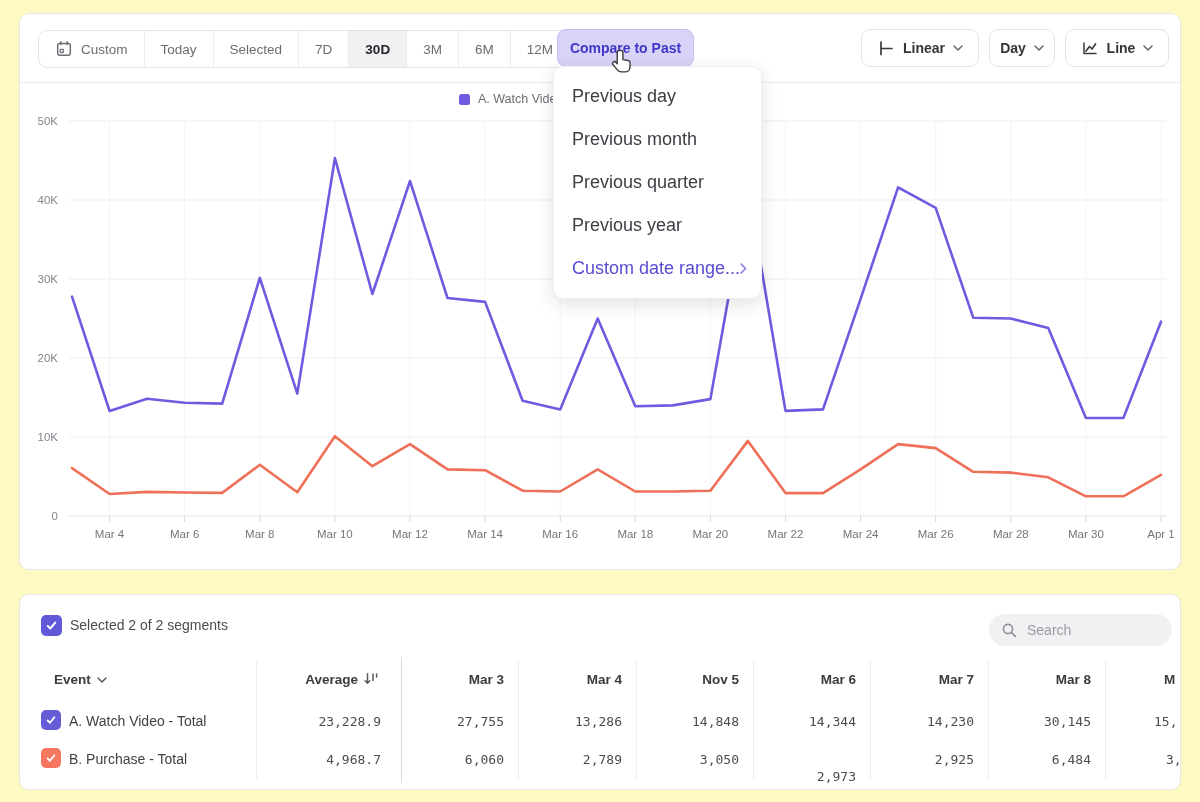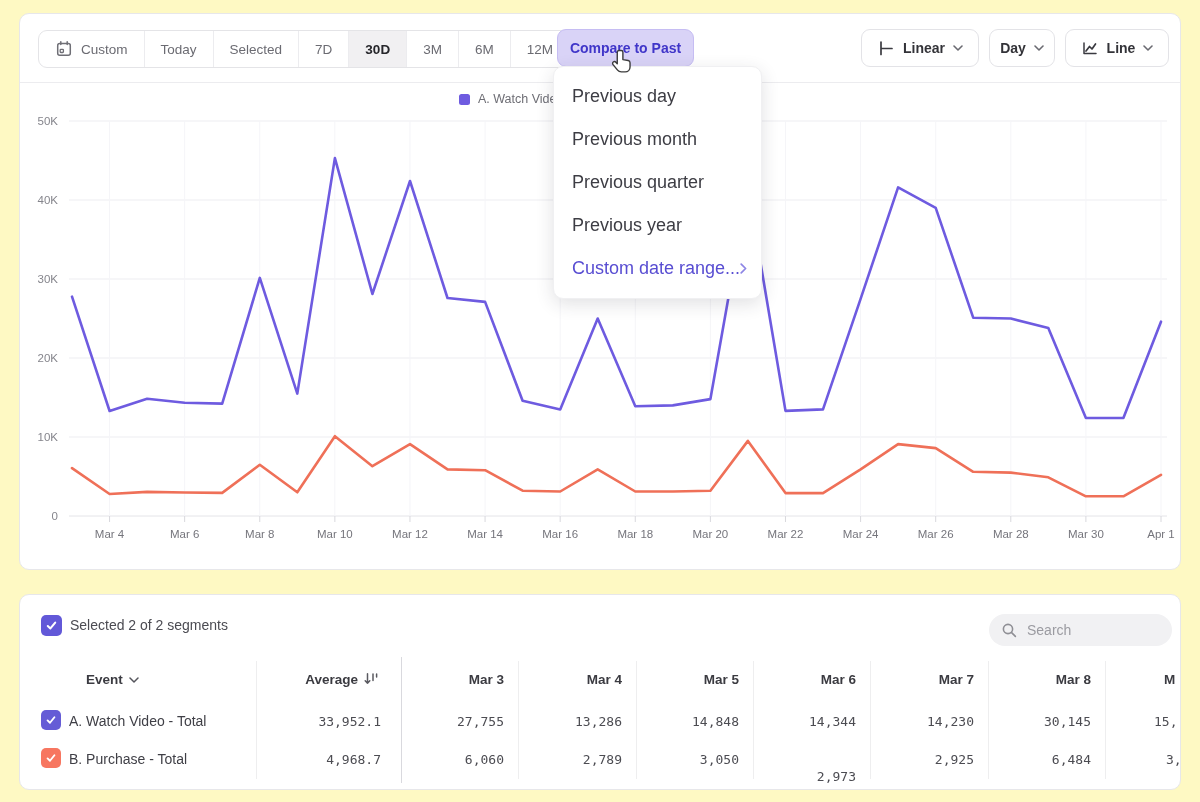--- a/index.html
+++ b/index.html
@@ -33,21 +33,21 @@
 
   
   .sel-checkbox { position:absolute; left:21px; top:20px; width:21px; height:21px; border-radius:5px; display:flex; align-items:center; justify-content:center; }
   .sel-label { position:absolute; left:50px; top:22px; font-size:14px; color:#4b4b52; }
   .search-pill { position:absolute; left:969px; top:19px; width:183px; height:32px; border-radius:16px; background:#f1f1f3; display:flex; align-items:center; gap:9px; padding:0 12px; cursor:text; }
   .search-ph { font-size:14px; color:#9b9ba1; }
 
   .hcell, .vcell { position:absolute; width:110px; text-align:right; white-space:nowrap; }
   .hcell { font-size:13.5px; font-weight:bold; color:#3b3b41; }
   .vcell { font-family:"DejaVu Sans Mono", monospace; font-size:13px; color:#4c4c52; }
-  .event-header { position:absolute; left:66px; top:77px; display:flex; align-items:center; gap:6px; font-size:13.5px; font-weight:bold; color:#3b3b41; cursor:pointer;text-align:center; }
+  .event-header { position:absolute; left:34px; top:77px; display:flex; align-items:center; gap:6px; font-size:13.5px; font-weight:bold; color:#3b3b41; cursor:pointer;text-align:center; }
   .row-label { position:absolute; left:49px; font-size:14px; color:#3f3f46; white-space:nowrap; }
   .row-checkbox { position:absolute; left:21px; width:20px; height:20px; border-radius:5px; display:flex; align-items:center; justify-content:center; }
   .col-divider { position:absolute; width:1px; background:#eeeeef; }
   .col-divider.bold { background:#d9d9de; }
   .clip-text { position:absolute; white-space:nowrap; }
 </style>
 </head>
 <body>
 
 <div class="page">
@@ -259,33 +259,33 @@
         <div class="col-divider" style="left:236px; top:66px; height:118px;"></div>
         <div class="col-divider bold" style="left:381px; top:62px; height:126px;"></div>
         <div class="col-divider" style="left:498px; top:66px; height:118px;"></div>
         <div class="col-divider" style="left:616px; top:66px; height:118px;"></div>
         <div class="col-divider" style="left:733px; top:66px; height:118px;"></div>
         <div class="col-divider" style="left:850px; top:66px; height:118px;"></div>
         <div class="col-divider" style="left:968px; top:66px; height:118px;"></div>
         <div class="col-divider" style="left:1085px; top:66px; height:118px;"></div>
         <div class="hcell" style="left:374px; top:77px;">Mar 3</div>
         <div class="hcell" style="left:492px; top:77px;">Mar 4</div>
-        <div class="hcell" style="left:609px; top:77px;">Mar 5</div>
+        <div class="hcell" style="left:609px; top:77px;">Nov 5</div>
         <div class="hcell" style="left:726px; top:77px;">Mar 6</div>
         <div class="hcell" style="left:844px; top:77px;">Mar 7</div>
         <div class="hcell" style="left:961px; top:77px;">Mar 8</div>
         <div class="clip-text hcell" style="left:1144px; top:77px; width:auto; text-align:left;">M</div>
         <div>
           <div class="row-checkbox" style="top:115px; background:#655cd6;">
             <svg width="12" height="12" viewBox="0 0 14 14">
               <polyline points="3,7.5 5.8,10.2 11,3.8" fill="none" stroke="#fff" stroke-width="2.2" stroke-linecap="round" stroke-linejoin="round"></polyline>
             </svg>
           </div>
           <div class="row-label" style="top:118px;">A. Watch Video - Total</div>
-          <div class="vcell" style="left:251px; top:119px;">33,952.1</div>
+          <div class="vcell" style="left:251px; top:119px;">23,228.9</div>
           <div class="vcell" style="left:374px; top:119px;">27,755</div>
           <div class="vcell" style="left:492px; top:119px;">13,286</div>
           <div class="vcell" style="left:609px; top:119px;">14,848</div>
           <div class="vcell" style="left:726px; top:119px;">14,344</div>
           <div class="vcell" style="left:844px; top:119px;">14,230</div>
           <div class="vcell" style="left:961px; top:119px;">30,145</div>
           <div class="clip-text vcell" style="left:1134px; top:119px; width:auto; text-align:left;">15,</div>
         </div>
         <div>
           <div class="row-checkbox" style="top:153px; background:#f77660;">

